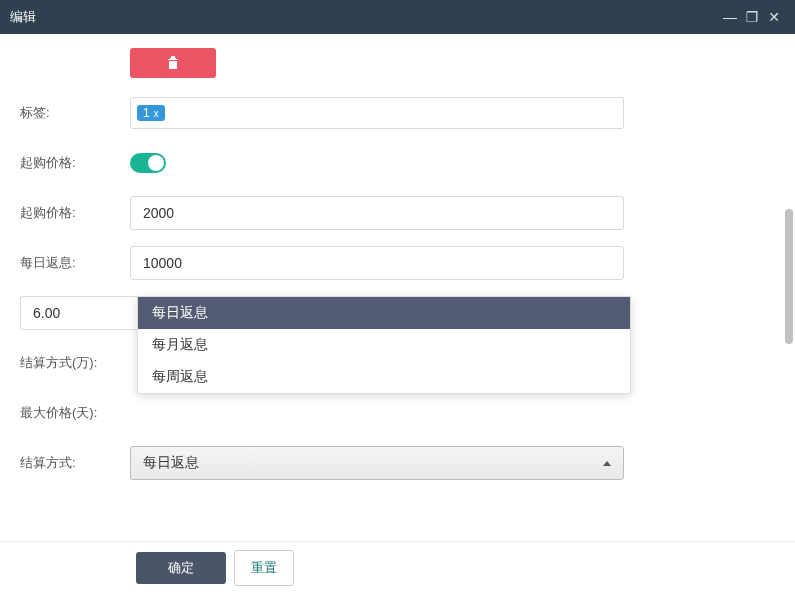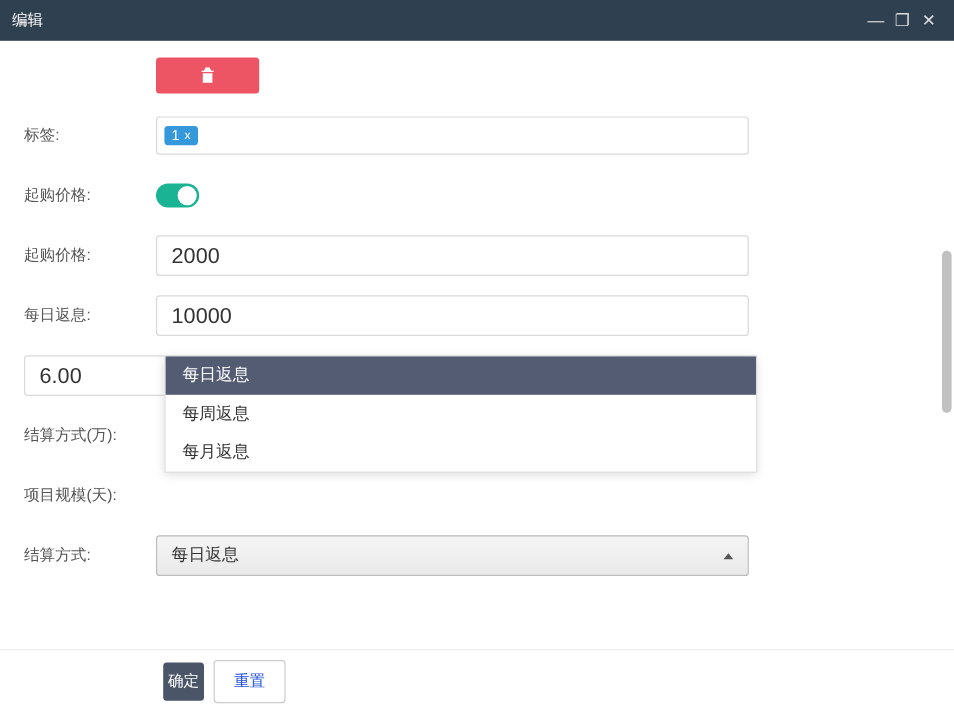--- a/index.html
+++ b/index.html
@@ -12,30 +12,30 @@
     .content { flex: 1; overflow: hidden; position: relative; padding: 12px 20px 0 20px; }
     .form-row { display: flex; align-items: center; margin-bottom: 16px; min-height: 34px; }
     .form-label { width: 110px; color: #555; font-size: 13px; padding-right: 8px; }
     .form-field { flex: 0 0 494px; }
     .del-btn { width: 86px; height: 30px; background: #ed5565; border: none; border-radius: 3px; color: #fff; cursor: pointer; display:flex;align-items:center;justify-content:center; }
     .tag-input { height: 32px; border: 1px solid #d9d9d9; border-radius: 3px; padding: 4px 6px; display:flex;align-items:center; }
     .tag-chip { background: #3498db; color: #fff; font-size: 12px; padding: 1px 6px; border-radius: 3px; cursor: pointer; display:inline-flex;align-items:center;gap:4px; }
     .tag-x { font-size: 10px; }
     .toggle { width: 36px; height: 20px; background: #1ab394; border-radius: 20px; position: relative; cursor: pointer; }
     .toggle::after { content:''; position:absolute; right:2px; top:2px; width:16px; height:16px; background:#fff; border-radius:50%; }
-    .txtbox { width: 100%; height: 34px; border: 1px solid #d9d9d9; border-radius: 3px; padding: 0 12px; color:#333; font-size: 18px; }
+    .txtbox { width: 100%; height: 34px; border: 1px solid #d9d9d9; border-radius: 3px; padding: 0 12px; color:#333; font-size: 14px; }
     .txtbox.ghost { color:#333; }
     .selectbox { width: 100%; height:34px; border:1px solid #bbb; border-radius:3px; background: linear-gradient(#f5f5f5,#e9e9e9); padding:0 12px; display:flex;align-items:center;justify-content:space-between; cursor:pointer; color:#333; font-size:14px; }
     .selectbox .caret { width:0;height:0;border-left:4px solid transparent;border-right:4px solid transparent;border-bottom:5px solid #555; }
     .dropdown { position:absolute; background:#fff; border:1px solid #ddd; box-shadow:0 2px 8px rgba(0,0,0,.15); z-index:50; }
     .dropdown .opt { padding: 7px 14px; font-size:14px; color:#333; cursor:pointer; }
     .dropdown .opt.sel { background:#535c72; color:#fff; }
     .footer { height: 52px; border-top: 1px solid #eee; display:flex;align-items:center; padding: 0 0 0 136px; gap: 8px; background:#fff; }
-    .btn-ok { background:#4a5568; color:#fff; border:none; height:32px; padding:0 4px; border-radius:3px; cursor:pointer; font-size:13px; }
-    .btn-reset { background:#fff; color:#1d4ed8; border:1px solid #ccc; height:36px; padding:0 16px; border-radius:3px; cursor:pointer; font-size:13px; }
+    .btn-ok { background:#4a5568; color:#fff; border:none; height:32px; padding:0 32px; border-radius:3px; cursor:pointer; font-size:13px; }
+    .btn-reset { background:#fff; color:#0f766e; border:1px solid #ccc; height:36px; padding:0 16px; border-radius:3px; cursor:pointer; font-size:13px; }
     .vscroll { position:absolute; right:2px; top:36px; width:8px; height:555px; }
     .vscroll .thumb { position:absolute; left:0; top:173px; width:8px; height:135px; background:#c1c1c1; border-radius:4px; cursor:pointer; }
     .trash-icon { width: 12px; height: 14px; }
   </style>
 </head>
 <body>
 
 <div class="window">
   <div class="titlebar">
     <span class="title">编辑</span>
@@ -90,39 +90,39 @@
     <div class="form-row">
       <div class="form-field"><input class="txtbox ghost" value="6.00" style=""></div>
     </div>
 
     <div class="form-row">
       <div class="form-label">结算方式(万):</div>
       <div class="form-field"></div>
     </div>
 
     <div class="form-row">
-      <div class="form-label">项目规模(天):</div>
+      <div class="form-label">最大价格(天):</div>
       <div class="form-field"></div>
     </div>
 
     <div class="form-row">
       <div class="form-label">结算方式:</div>
       <div class="form-field">
         <div class="selectbox">
           <span>每日返息</span>
           <span class="caret"></span>
         </div>
       </div>
     </div>
 
 
     <div class="dropdown" style="left:137px; top:262px; width:494px;">
       <div class="opt sel">每日返息</div>
+      <div class="opt">每月返息</div>
       <div class="opt">每周返息</div>
-      <div class="opt">每月返息</div>
     </div>
 
   </div>
 
   <div class="footer">
     <button class="btn-ok">确定</button>
     <button class="btn-reset">重置</button>
   </div>
 
   <div class="vscroll">

